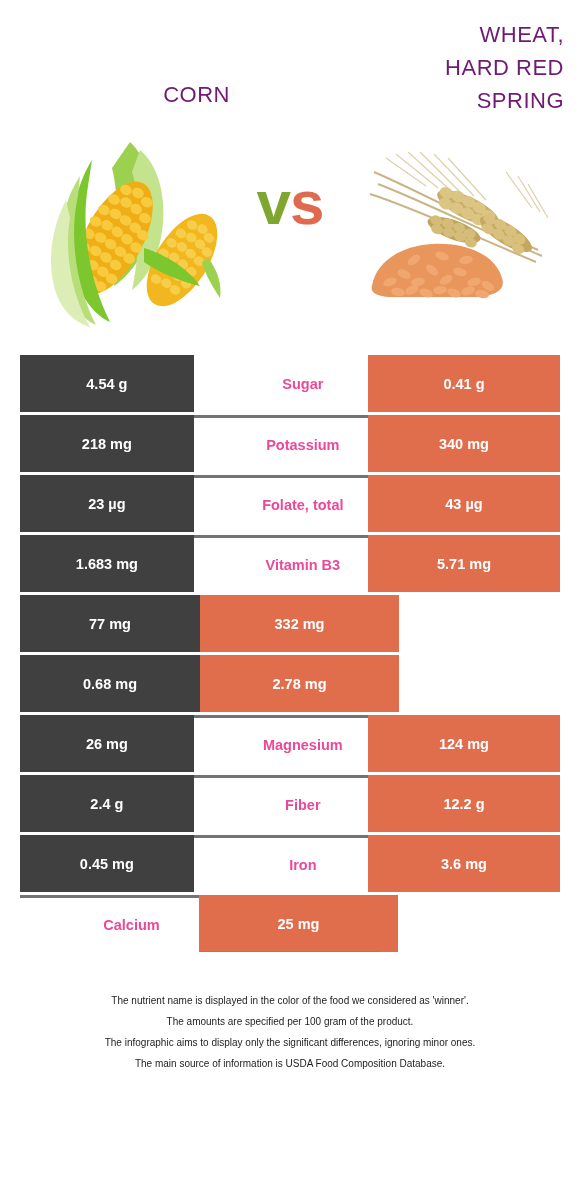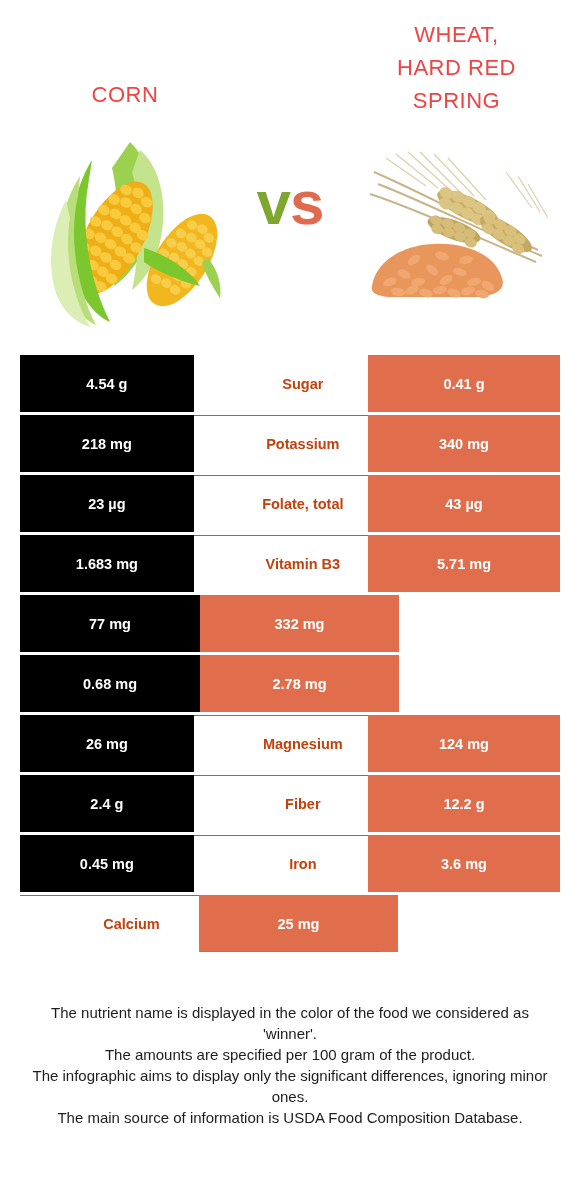--- a/index.html
+++ b/index.html
@@ -21,26 +21,26 @@
     background: #ffffff;
   }
 
   
   .header {
     position: relative;
     height: 130px;
   }
   .title {
     position: absolute;
-    text-align: center;
+    text-align: right;
     font-weight: 300;
     font-size: 22px;
     line-height: 33px;
     letter-spacing: 0.5px;
-    color: #ef4444;
+    color: #701a75;
     text-transform: uppercase;
   }
   .title-left {
     left: 20px;
     width: 210px;
     top: 78px;
   }
   .title-right {
     right: 16px;
     width: 215px;
@@ -95,56 +95,56 @@
   }
   .cell {
     display: flex;
     align-items: center;
     justify-content: center;
     font-size: 14.5px;
     font-weight: 600;
   }
   .cell-left {
     width: 180px;
-    background: #000000;
+    background: #404040;
     color: #ffffff;
   }
   .cell-mid {
     width: 179px;
     background: #ffffff;
-    border-top: 1px solid #737373;
+    border-top: 3px solid #737373;
     box-sizing: border-box;
     font-size: 14.5px;
     font-weight: 700;
   }
   .row:first-child .cell-mid {
     border-top: none;
   }
   .cell-right {
     width: 199px;
     background: #E06E4C;
     color: #ffffff;
   }
-  .mid-win-wheat { color: #c2410c; padding-left: 44px; }
+  .mid-win-wheat { color: #ec4899; padding-left: 44px; }
 
   .table-bottom-rule {
     position: absolute;
     left: 180px;
     width: 179px;
     bottom: 0px;
     height: 1px;
     background: #C4704E;
   }
 
   
   .footer {
-    margin-top: 50px;
+    margin-top: 38px;
     padding: 0 22px;
     text-align: center;
-    font-size: 15px;
+    font-size: 10px;
     line-height: 21px;
     color: #1d1d1d;
     font-weight: 400;
   }
   .footer p { margin: 0; }
 </style>
 </head>
 <body>
 
 <div class="page">

